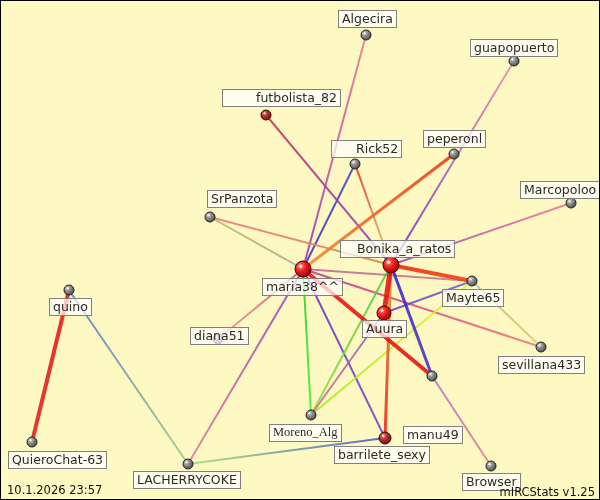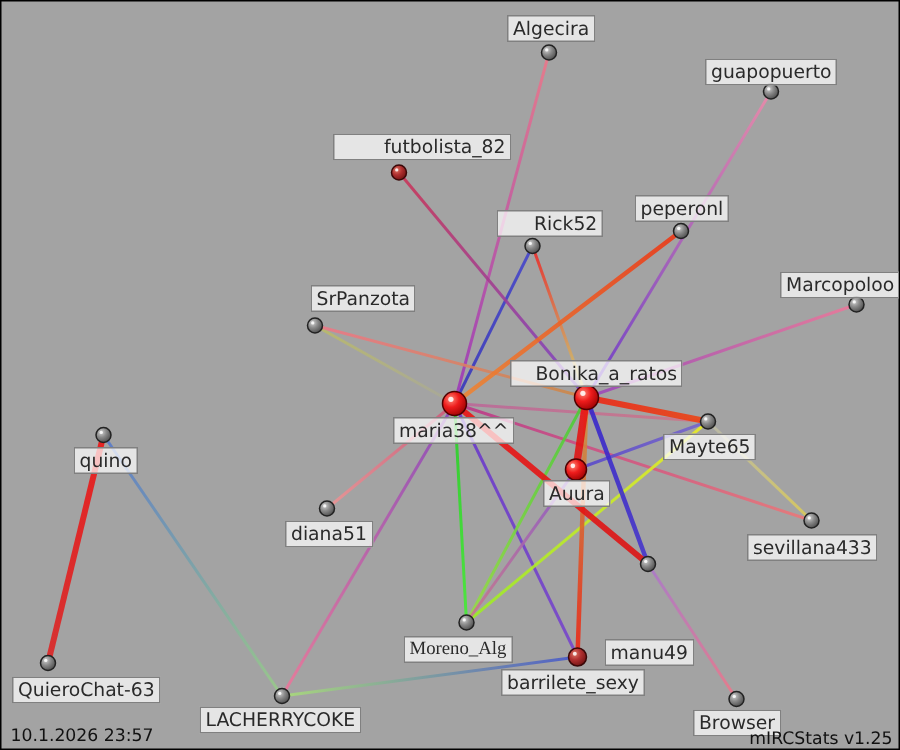--- a/index.html
+++ b/index.html
@@ -1,16 +1,16 @@
 <!DOCTYPE html>
 <html><head>
 <meta charset="utf-8">
 <style>
   html,body{margin:0;padding:0;background:#e9e9ee;font-family:"DejaVu Sans","Liberation Sans",sans-serif;}
-  #stage{position:relative;width:600px;height:500px;background:#a3a3a3;border:1px solid #000;overflow:hidden;box-sizing:border-box;}
+  #stage{position:relative;width:600px;height:500px;background:#fef9c3;border:1px solid #000;overflow:hidden;box-sizing:border-box;}
   #graph-svg{position:absolute;left:0;top:0;}
   .node-label{
     position:absolute;
     font-size:12.5px;
     line-height:15px;
     color:#2a2a2a;
     background:rgba(255,255,255,0.72);
     border:1px solid #808080;
     padding:0 3px 1px 3px;
     white-space:nowrap;
@@ -283,21 +283,21 @@
       <div class="node-label" style="left: 469px; top: 38px;">guapopuerto</div>
       <div class="node-label" style="left: 221px; top: 88px; padding-left: 33px;">futbolista_82</div>
       <div class="node-label" style="left: 330px; top: 139px; padding-left: 24px;">Rick52</div>
       <div class="node-label" style="left: 422px; top: 129px;">peperonl</div>
       <div class="node-label" style="left: 519px; top: 180px;">Marcopoloo</div>
       <div class="node-label" style="left: 174px; top: 189px; margin-left: 32px;">SrPanzota</div>
       <div class="node-label" style="left: 339px; top: 239px; padding-left: 16px;">Bonika_a_ratos</div>
       <div class="node-label" style="left: 261px; top: 277px;">maria38^^</div>
       <div class="node-label" style="left: 441px; top: 288px;">Mayte65</div>
       <div class="node-label" style="left: 361px; top: 319px;">Auura</div>
-      <div class="node-label" style="left: 189px; top: 346px; text-align: center;">diana51</div>
+      <div class="node-label" style="left: 189px; top: 326px; text-align: center;">diana51</div>
       <div class="node-label" style="left: 497px; top: 355px;">sevillana433</div>
       <div class="node-label" style="left: 402px; top: 389px; margin-top: 36px;">manu49</div>
       <div class="node-label" style="left: 268px; top: 423px; font-family: Liberation Serif, serif;">Moreno_Alg</div>
       <div class="node-label" style="left: 48px; top: 297px;">quino</div>
       <div class="node-label" style="left: 7px; top: 450px;">QuieroChat-63</div>
       <div class="node-label" style="left: 132px; top: 470px;">LACHERRYCOKE</div>
       <div class="node-label" style="left: 333px; top: 445px;">barrilete_sexy</div>
       <div class="node-label" style="left: 461px; top: 472px;">Browser</div>
     </div>
   <div id="timestamp" class="footer-text">10.1.2026 23:57</div>

